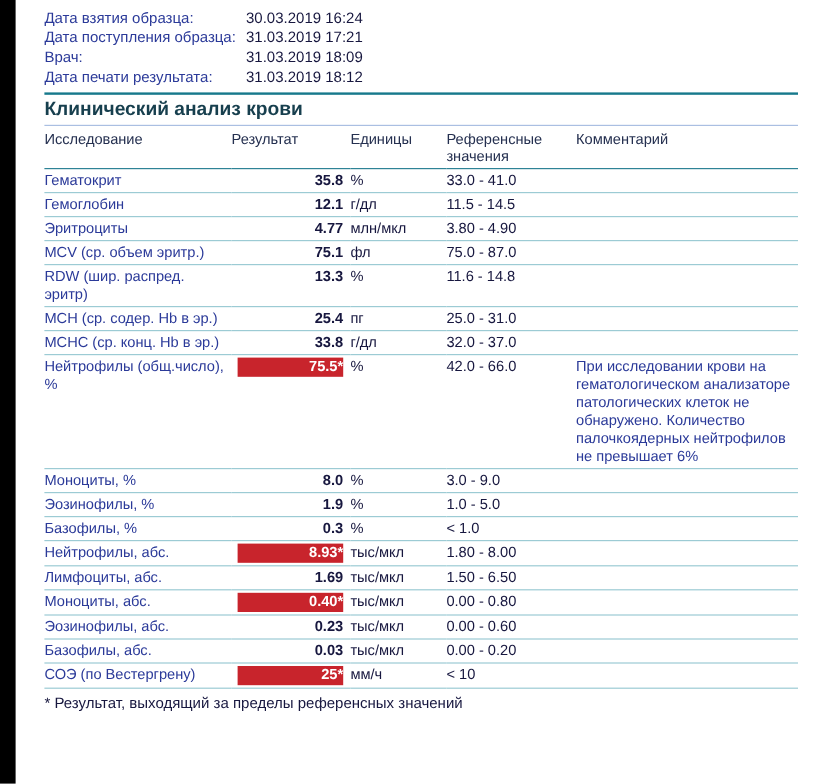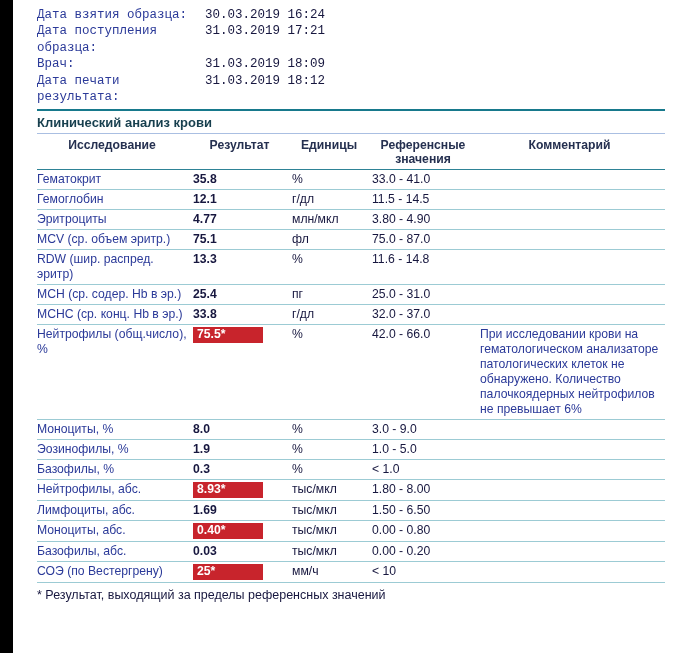--- a/index.html
+++ b/index.html
@@ -2,41 +2,41 @@
 <html style="--navy_text: #2b3a99; --dark_value: #17173f; --header_text: #253050; --title_color: #173f4e; --teal_rule_dark: #17798c; --header_rule: #2e8396; --row_rule: #9ccbd4; --light_blue_rule: #aabfe2; --flag_bg: #c8242c; --attention_color: #e85a2a; --disclaimer_color: #e07540;"><head>
 <meta charset="utf-8">
 <style>
   * { margin:0; padding:0; box-sizing:border-box; }
   html,body { width:691px; height:653px; background:#fff; overflow:hidden;
     font-family:"Liberation Sans","DejaVu Sans",sans-serif; }
   .black-bar { position:absolute; left:0; top:0; width:13px; height:653px; background:#000; }
   .page { margin-left:13px; padding:7px 10px 0 24px; width:668px; }
 
   
-  .dates { margin-bottom:4px;font-family:Liberation Mono, monospace; }
+  .dates { margin-bottom:4px; }
   .date-row { display:flex; line-height:16.4px; font-size:12.5px; }
   .date-label { width:168px; color:var(--navy_text); }
   .date-value { color:var(--dark_value);text-align:center; }
 
   
   .title-band { border-top:2px solid var(--teal_rule_dark); border-bottom:1px solid var(--light_blue_rule);
     margin-top:4px; padding:4px 0 3px 0; width:628px; }
-  .section-title { font-size:13px; font-weight:bold; color:var(--title_color); }
+  .section-title { font-size:16px; font-weight:bold; color:var(--title_color); }
 
   
   table { border-collapse:collapse; table-layout:fixed; width:628px; font-size:12.2px; }
   col.c1{width:156px;} col.c2{width:99px;} col.c3{width:80px;} col.c4{width:108px;} col.c5{width:185px;}
-  th { text-align:center; font-weight:bold; color:var(--header_text); padding:4px 6px 3px 0;
+  th { text-align:left; font-weight:normal; color:var(--header_text); padding:4px 6px 3px 0;
     border-bottom:1px solid var(--header_rule); vertical-align:top; line-height:14px; }
   td { padding:2px 6px 2px 0; border-bottom:1px solid var(--row_rule); vertical-align:top; line-height:15px; }
   td.c-name { color:var(--navy_text); }
-  td.c-result { color:var(--dark_value); font-weight:bold; }
+  td.c-result { color:var(--dark_value); font-weight:bold;text-align:right; }
   td.c-units, td.c-ref { color:var(--dark_value); }
   td.c-comment { color:var(--navy_text); }
-  .flag-box { display:inline-block; width:70px; background:var(--flag_bg); color:#fff;
+  .flag-box { display:inline-block; width:88px; background:var(--flag_bg); color:#fff;
     font-weight:bold; padding:0 0 1px 4px; }
 
   
   .footnote { margin-top:5px; font-size:12.5px; color:var(--dark_value); width:628px; }
 </style>
 </head>
 <body>
 
 <div class="black-bar"></div>
 
@@ -175,20 +175,27 @@
           <td class="c-comment"></td>
         </tr>
         <tr>
           <td class="c-name">Моноциты, абс.</td>
           <td class="c-result"><span class="flag-box">0.40*</span></td>
           <td class="c-units">тыс/мкл</td>
           <td class="c-ref">0.00 - 0.80</td>
           <td class="c-comment"></td>
         </tr>
         <tr>
+          <td class="c-name">Эозинофилы, абс.</td>
+          <td class="c-result">0.23</td>
+          <td class="c-units">тыс/мкл</td>
+          <td class="c-ref">0.00 - 0.60</td>
+          <td class="c-comment"></td>
+        </tr>
+        <tr>
           <td class="c-name">Базофилы, абс.</td>
           <td class="c-result">0.03</td>
           <td class="c-units">тыс/мкл</td>
           <td class="c-ref">0.00 - 0.20</td>
           <td class="c-comment"></td>
         </tr>
         <tr>
           <td class="c-name">СОЭ (по Вестергрену)</td>
           <td class="c-result"><span class="flag-box">25*</span></td>
           <td class="c-units">мм/ч</td>

